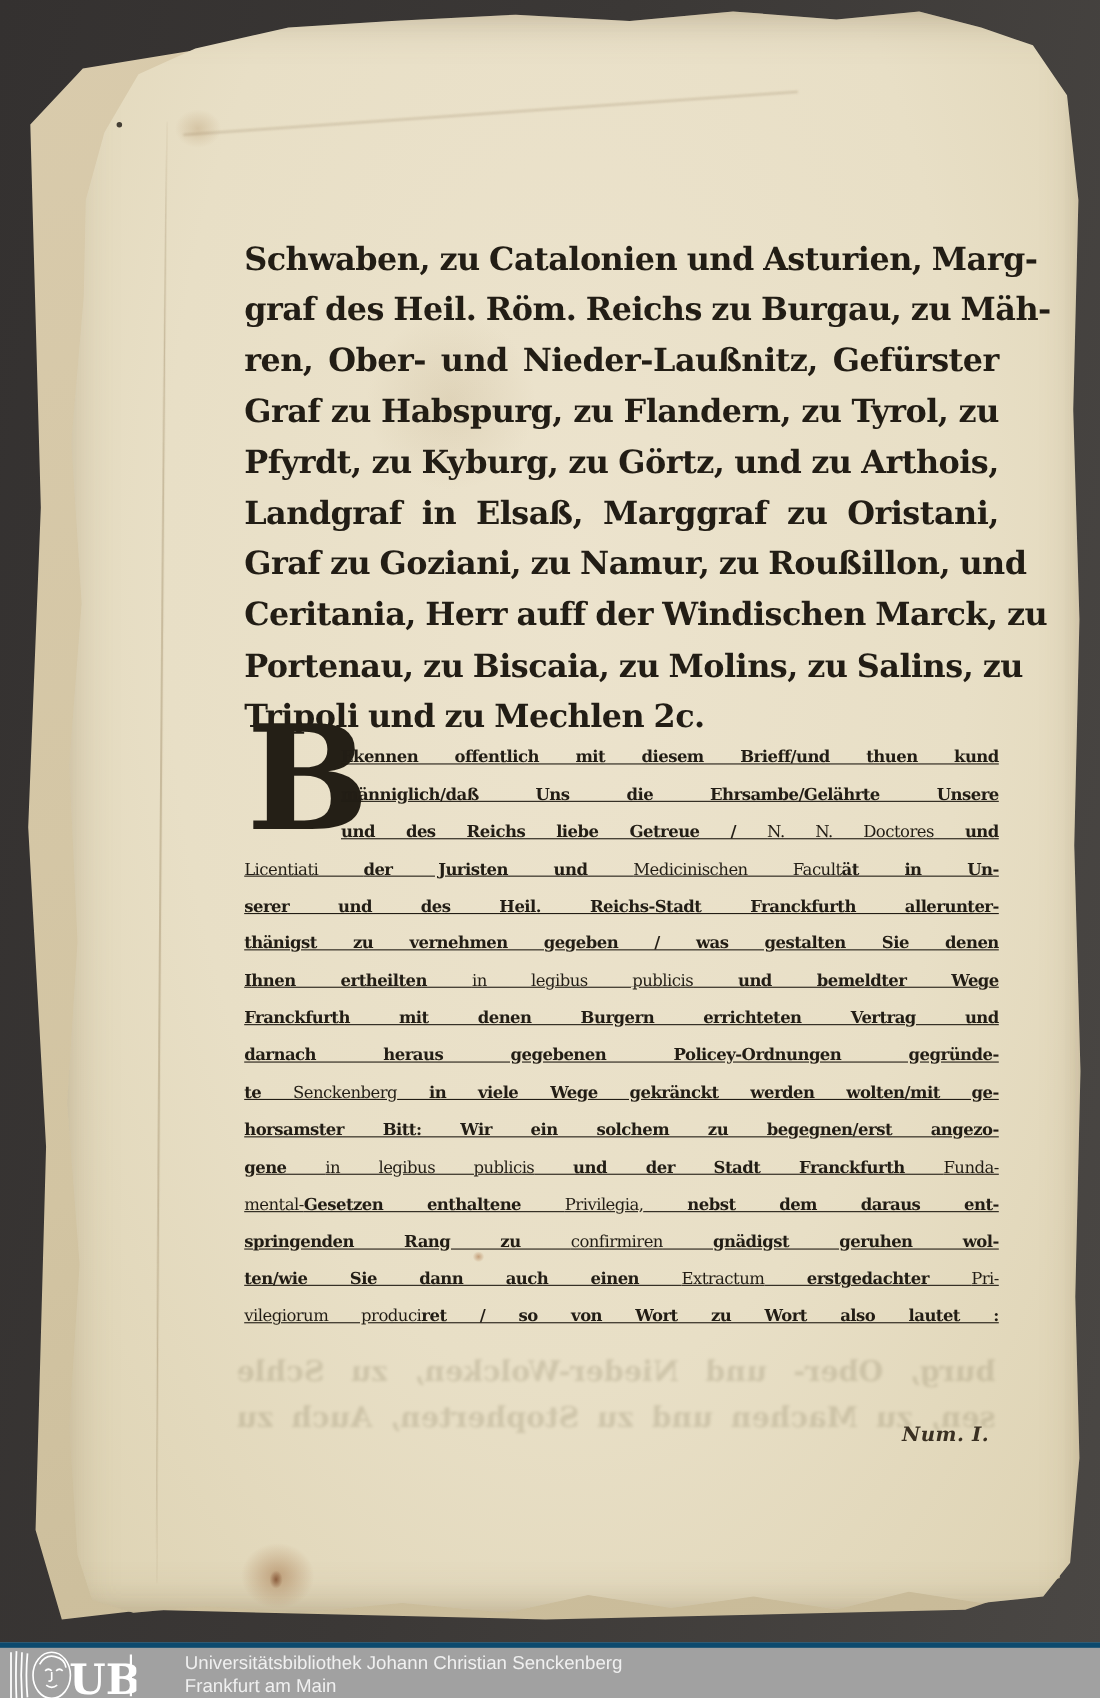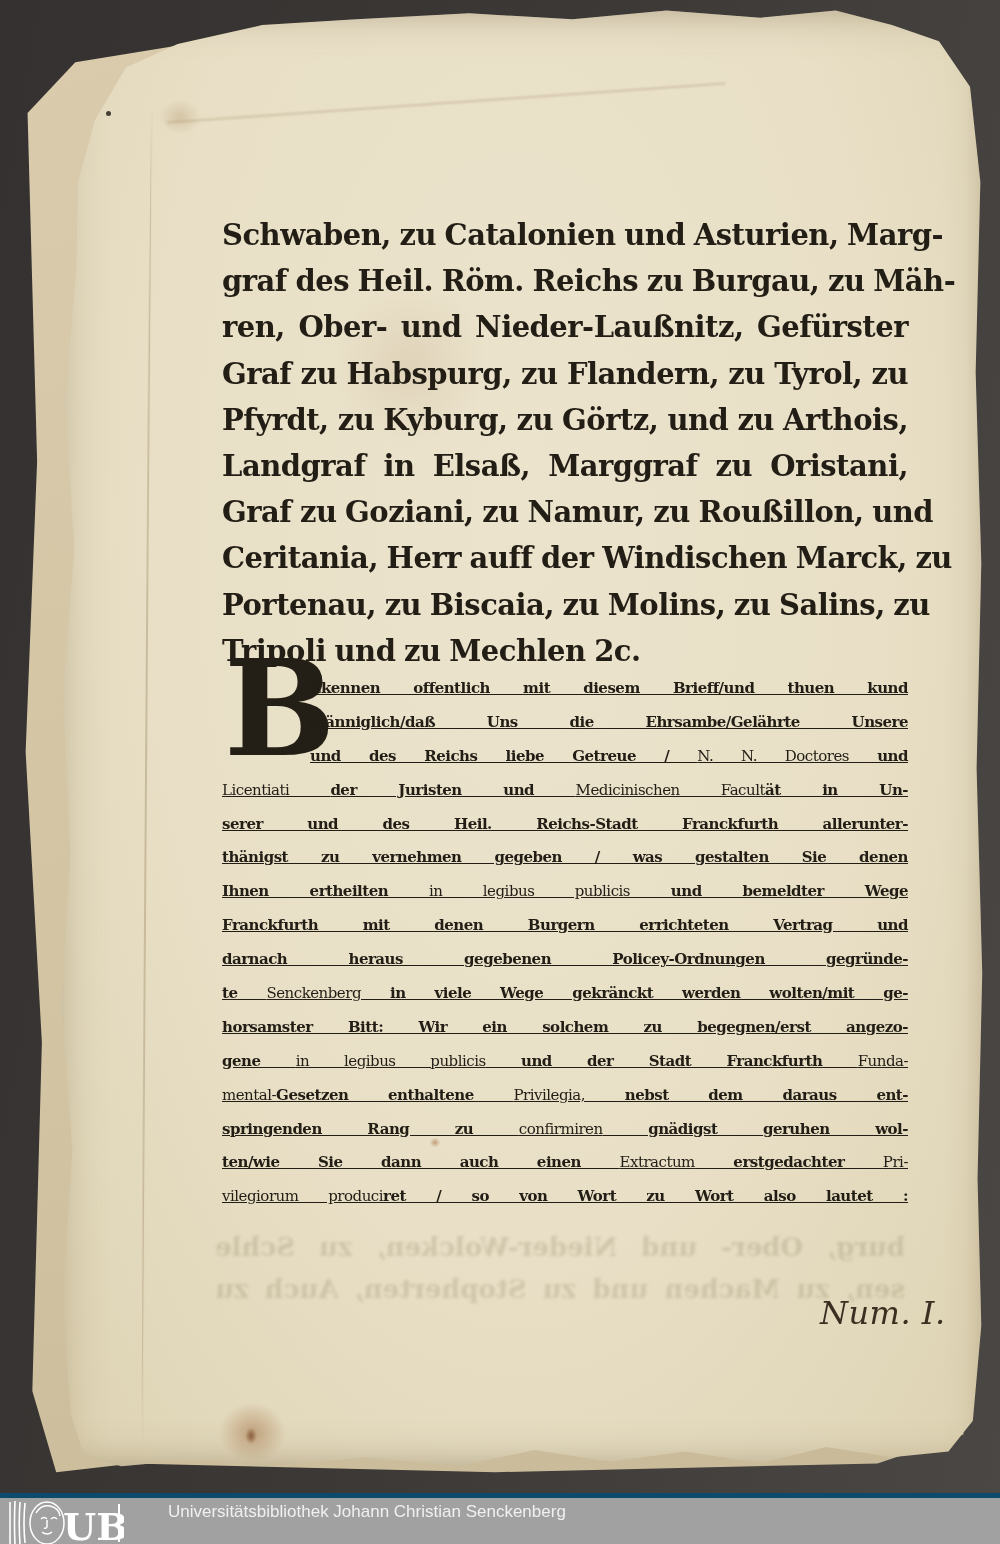--- a/index.html
+++ b/index.html
@@ -59,22 +59,22 @@
   .para1 .line:last-child{text-align-last:left;}
   .para2 .line:nth-child(-n+3){margin-left:88px;}
   .fraktur{font-weight:700;}
   .antiqua{font-weight:400;}
   .dropcap{
     position:absolute;left:224px;top:658px;width:86px;height:110px;
     font-size:132px;line-height:.78;font-weight:700;color:#241f16;
     font-family:"DejaVu Serif",serif;
   }
   .num-label{
-    position:absolute;left:820px;top:1294px;font-size:32px;font-style:italic;
-    font-weight:400;color:#3a3022;letter-spacing:.5px;
+    position:absolute;left:820px;top:1294px;font-size:18px;font-style:italic;
+    font-weight:700;color:#3a3022;letter-spacing:.5px;
   }
   
   .ghost{
     position:absolute;left:215px;width:690px;color:#6e6444;opacity:.20;
     font-size:26px;font-weight:700;transform:scaleX(-1);
     filter:blur(1.6px);white-space:nowrap;text-align:justify;text-align-last:justify;
   }
   .ghost1{top:1232px;}
   .ghost2{top:1274px;}
   
@@ -157,14 +157,15 @@
       <path d="M35 20 q3 -3 6 0"></path>
       <path d="M45 20 q3 -3 6 0"></path>
       <path d="M41 21 v7 q-1 2 -3 1"></path>
       <path d="M36 33 q5 4 10 0"></path>
     </g>
     <text x="57" y="41" font-family="DejaVu Serif, serif" font-size="38" font-weight="bold" fill="#ffffff">UB</text>
     <path d="M113 5 v38" stroke="#ffffff" stroke-width="2"></path>
   </svg>
   <div class="footer-text">
     <div>Universitätsbibliothek Johann Christian Senckenberg</div>
+    <div>Frankfurt am Main</div>
   </div>
 </div>
 
 </body></html>

